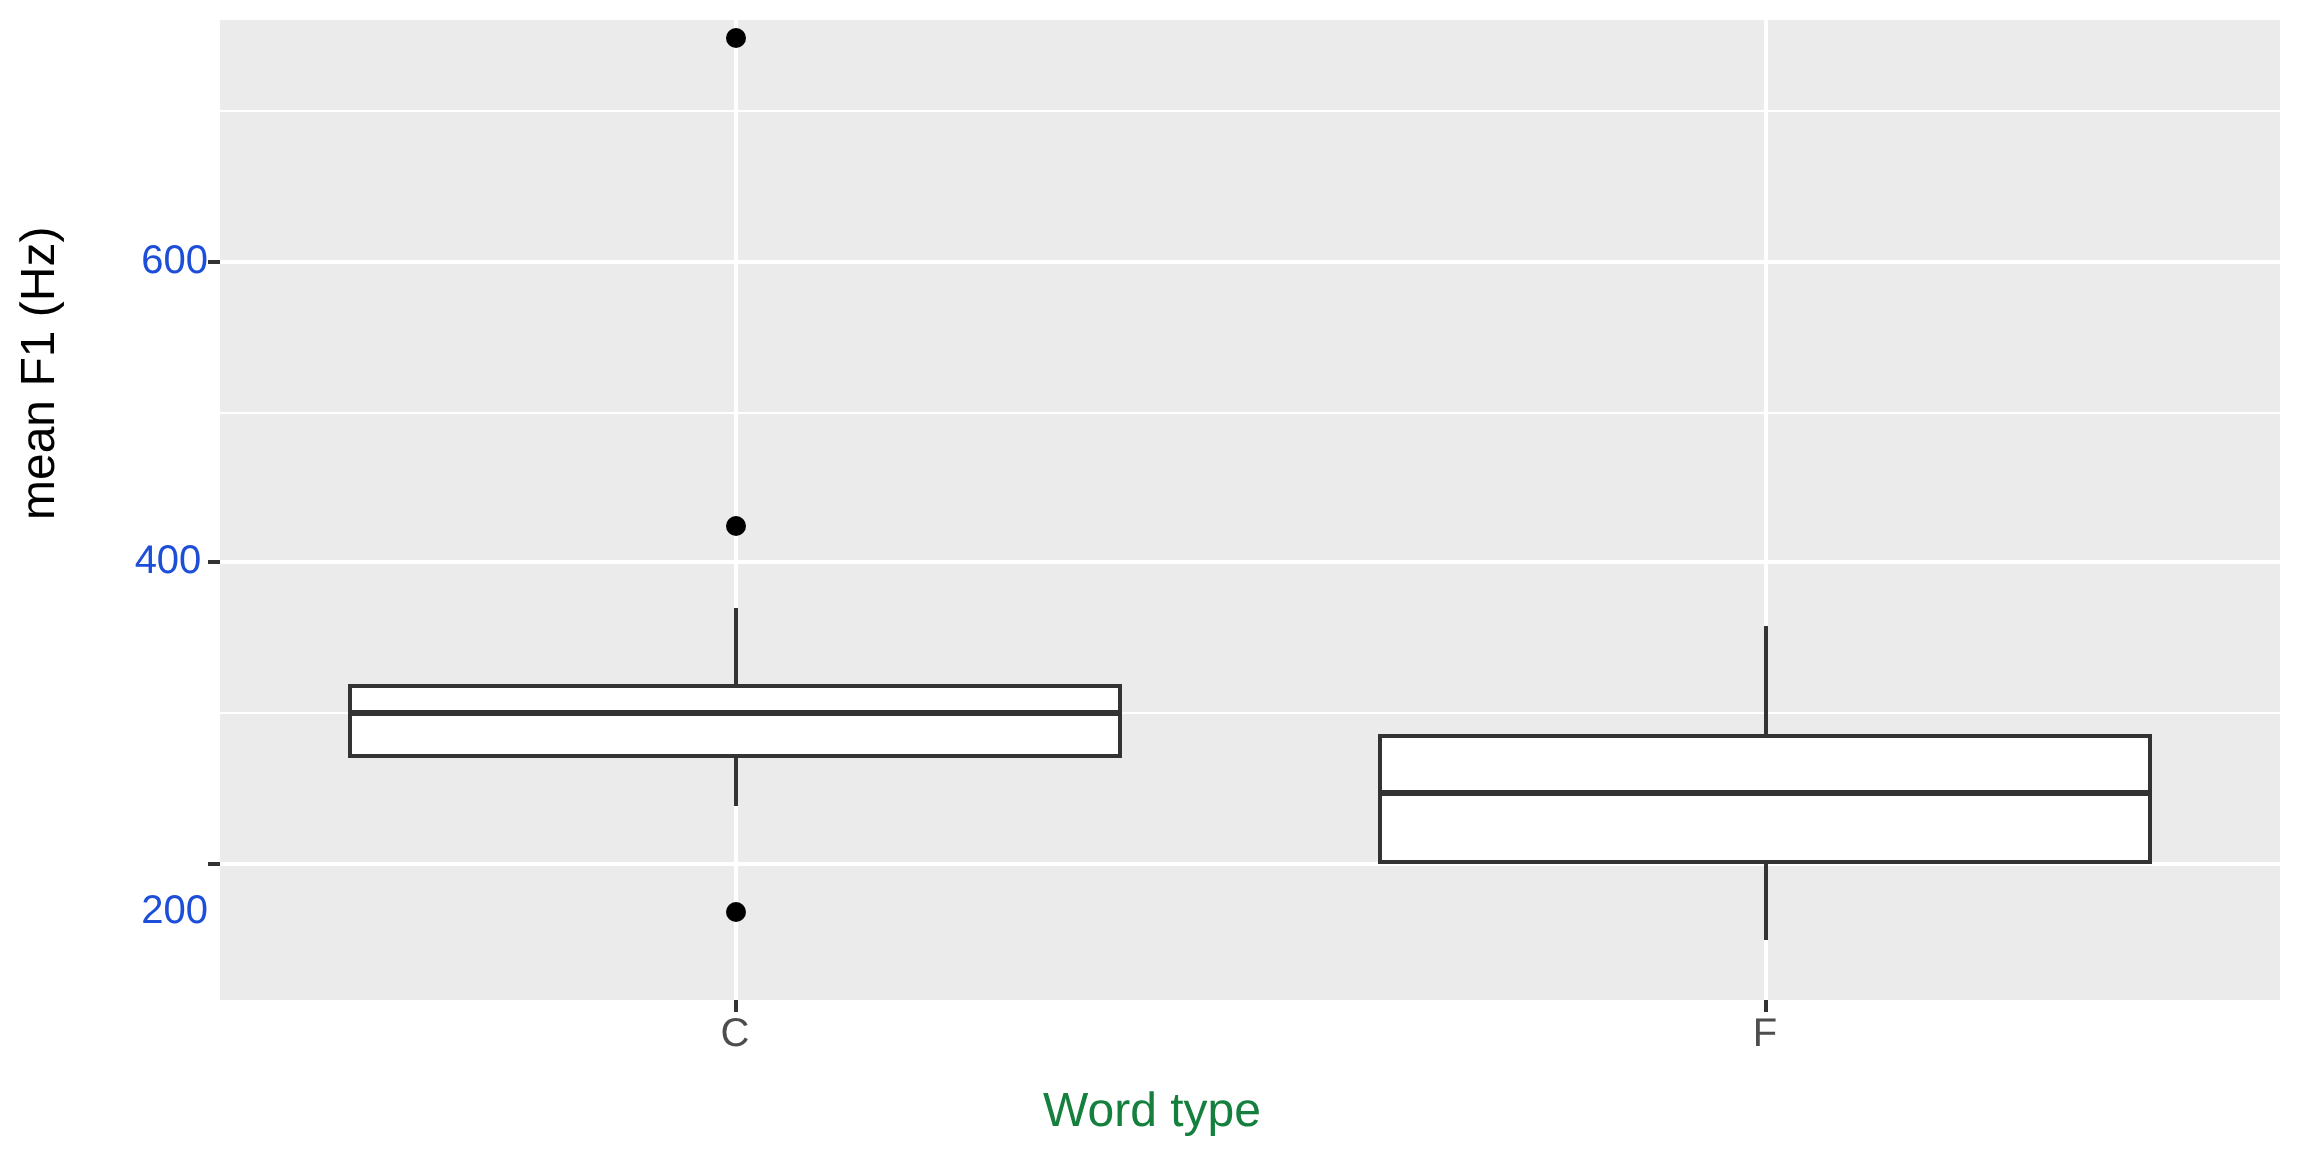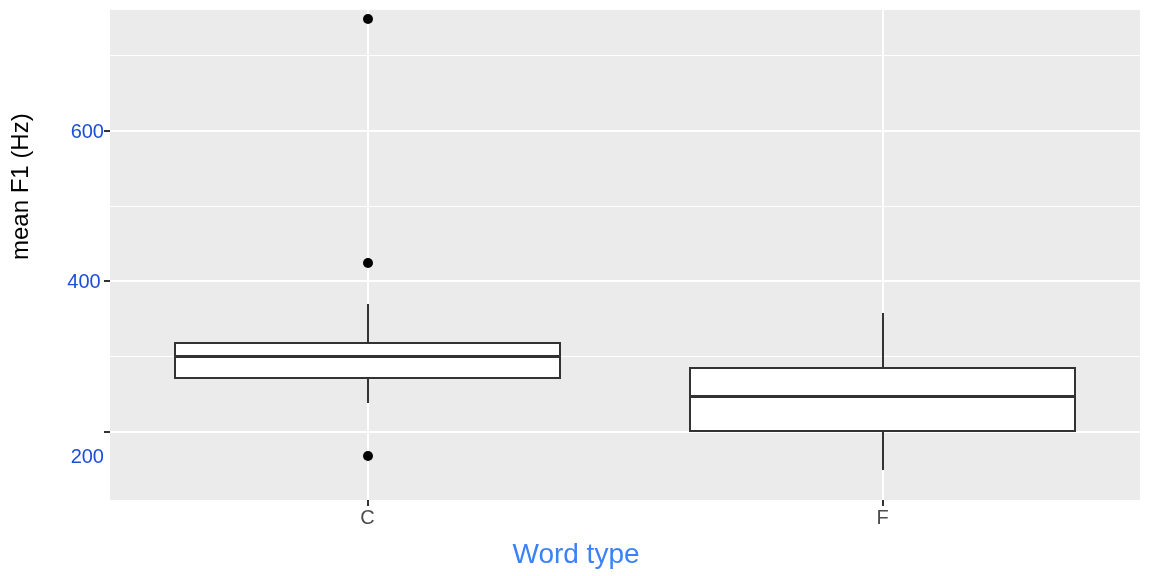--- a/index.html
+++ b/index.html
@@ -23,22 +23,22 @@
     transform-origin: left top;
     font-size: 24px;
     color: #000;
     white-space: nowrap;
   }
   .x-axis-title {
     position: absolute;
     bottom: 6px;
     width: 100%;
     text-align: center;
-    font-size: 28px;
-    color: #3b82f6;
+    font-size: 24px;
+    color: #15803d;
   }
   .plot-area {
     position: absolute;
     left: 110px;
     top: 10px;
     width: 1030px;  
     height: 490px;  
     background: #ebebeb;
   }
   .gridline-major {

